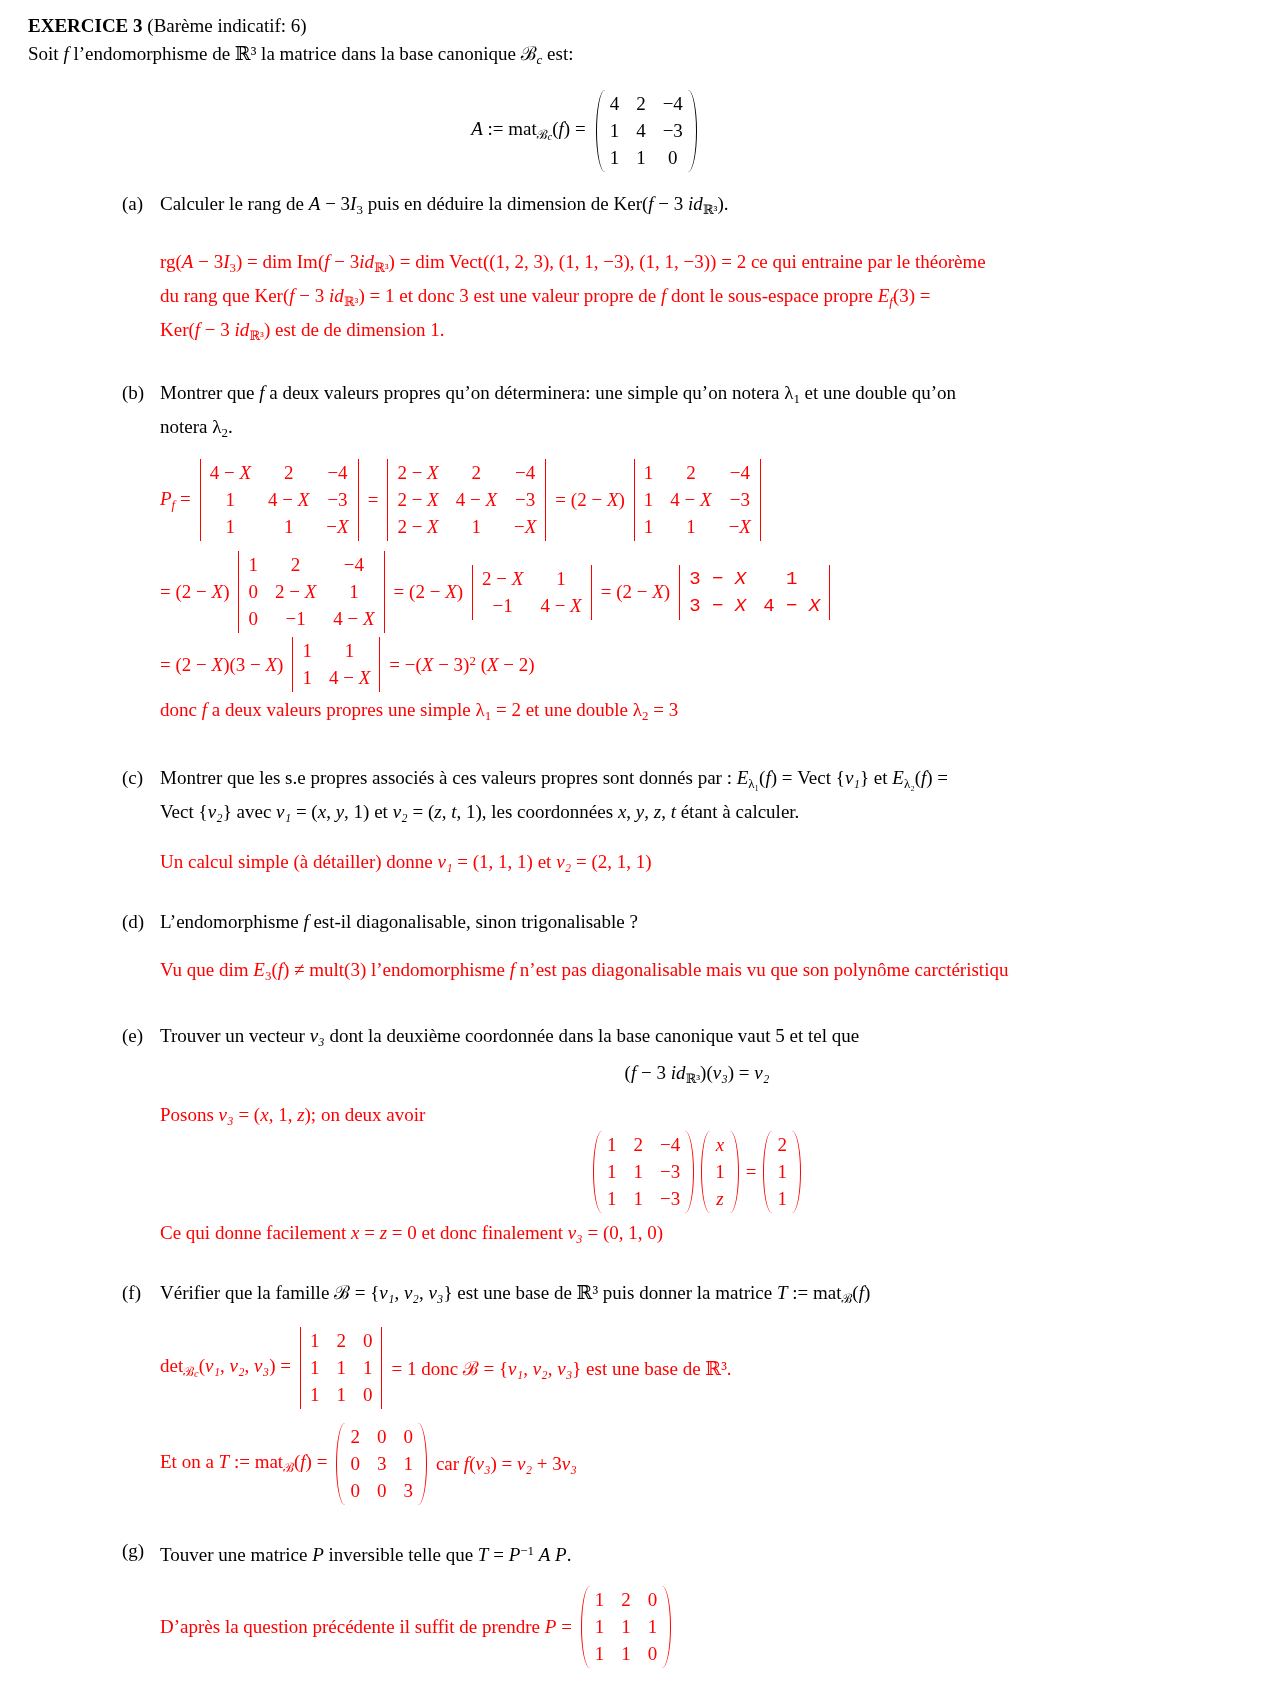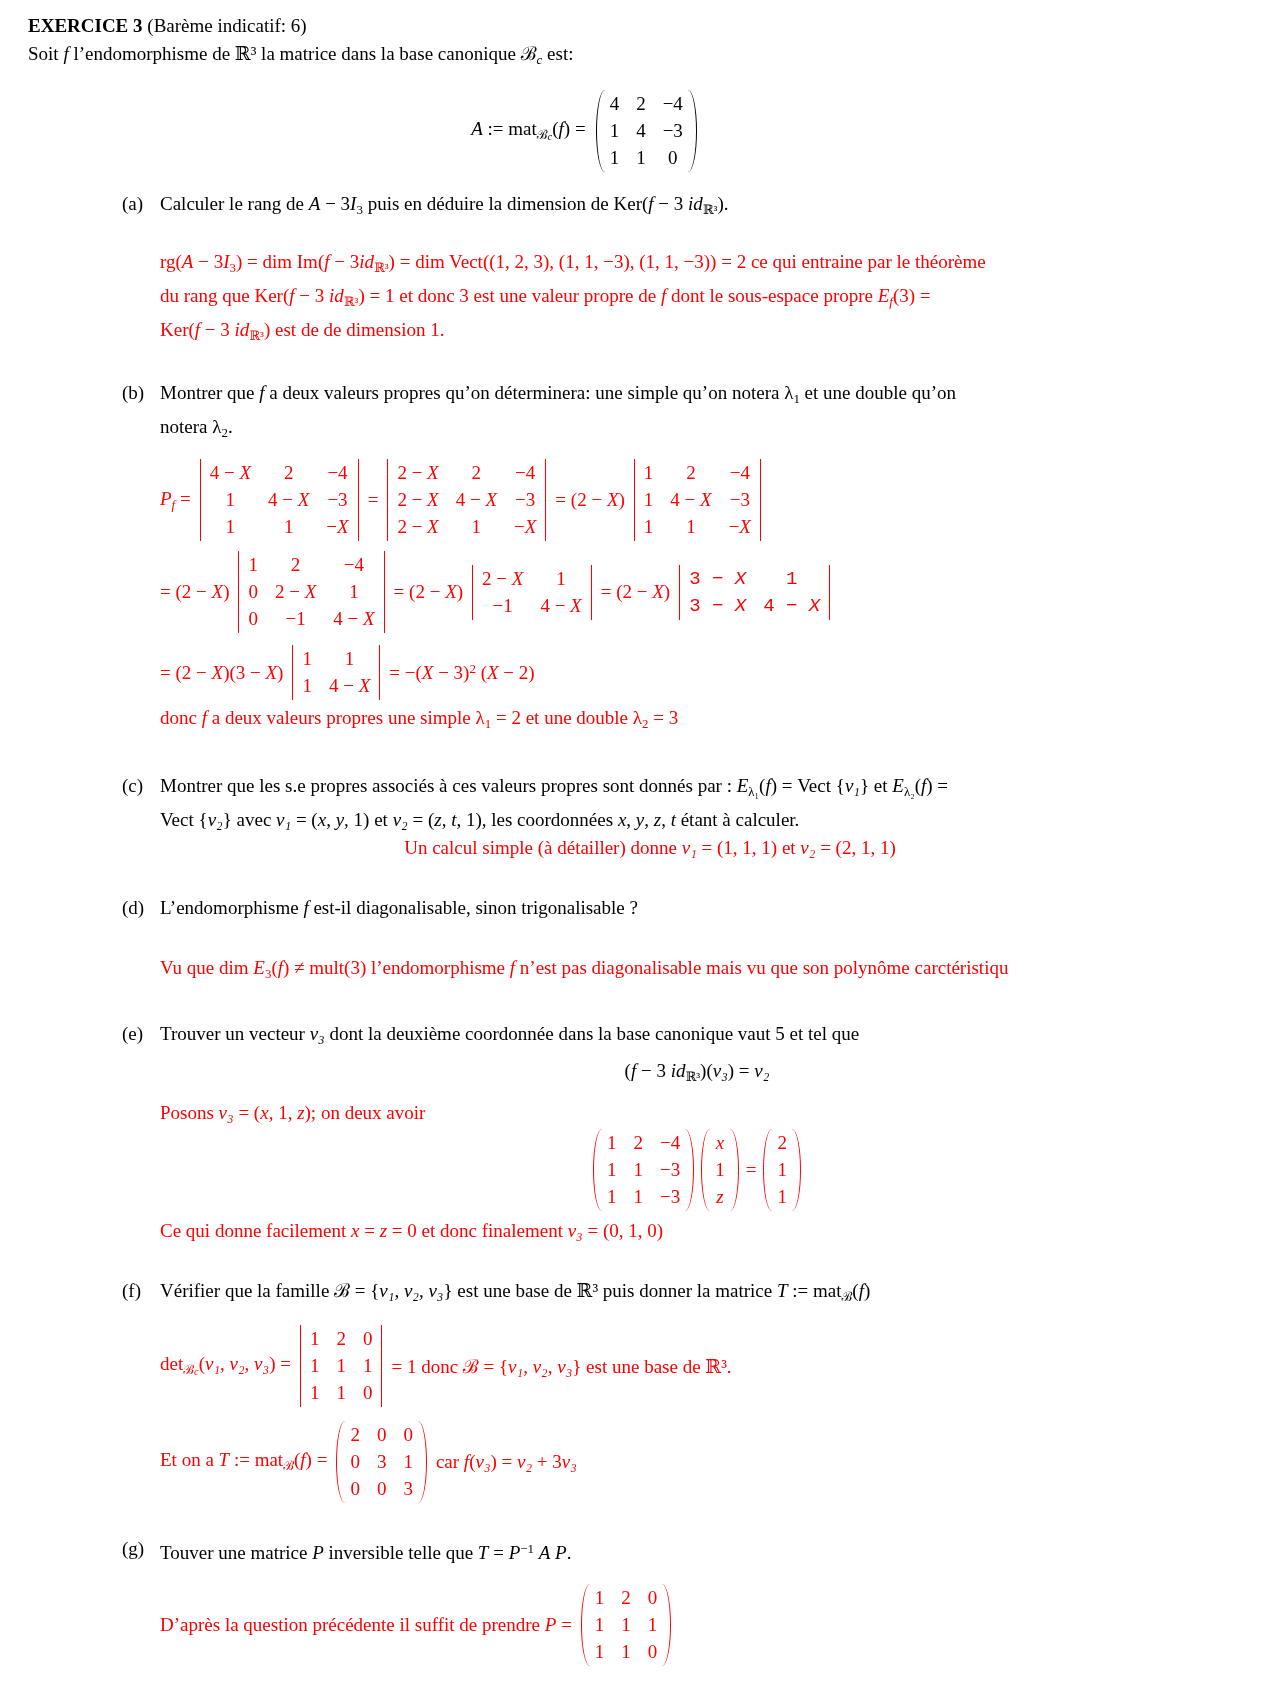--- a/index.html
+++ b/index.html
@@ -169,21 +169,21 @@
               <span class="dl"></span>
               <span class="mx-body" style="grid-template-columns: repeat(2, auto); font-family: Liberation Mono, monospace;">
                 <span class="mx-cell"><span>3 − </span><span class="s-i">X</span></span>
                 <span class="mx-cell"><span>1</span></span>
                 <span class="mx-cell"><span>3 − </span><span class="s-i">X</span></span>
                 <span class="mx-cell"><span>4 − </span><span class="s-i">X</span></span>
               </span>
               <span class="dr"></span>
             </span>
       </div>
-      <div class="eq-row" style="margin-top:12px;">
+      <div class="eq-row" style="margin-top:4px;">
         <span class="rich"><span>= (2 − </span><span class="s-i">X</span><span>)(3 − </span><span class="s-i">X</span><span>)</span></span>
         <span class="mx det">
               <span class="dl"></span>
               <span class="mx-body" style="grid-template-columns: repeat(2, auto);">
                 <span class="mx-cell"><span>1</span></span>
                 <span class="mx-cell"><span>1</span></span>
                 <span class="mx-cell"><span>1</span></span>
                 <span class="mx-cell"><span>4 − </span><span class="s-i">X</span></span>
               </span>
               <span class="dr"></span>
@@ -195,31 +195,31 @@
   </div>
 
   <div class="qa" style="margin-top:34px;">
     <div class="q-row">
       <span class="qlabel">(c)</span>
       <div>
         <div class="line"><span>Montrer que les s.e propres associés à ces valeurs propres sont donnés par : </span><span class="s-i">E</span><span class="s-sub">λ₁</span><span>(</span><span class="s-i">f</span><span>) = Vect {</span><span class="s-i">v₁</span><span>} et </span><span class="s-i">E</span><span class="s-sub">λ₂</span><span>(</span><span class="s-i">f</span><span>) =</span></div>
         <div class="line"><span>Vect {</span><span class="s-i">v₂</span><span>} avec </span><span class="s-i">v₁</span><span> = (</span><span class="s-i">x</span><span>, </span><span class="s-i">y</span><span>, 1) et </span><span class="s-i">v₂</span><span> = (</span><span class="s-i">z</span><span>, </span><span class="s-i">t</span><span>, 1), les coordonnées </span><span class="s-i">x</span><span>, </span><span class="s-i">y</span><span>, </span><span class="s-i">z</span><span>, </span><span class="s-i">t</span><span> étant à calculer.</span></div>
       </div>
     </div>
-    <div class="ans red" style="text-align:center;">
+    <div class="ans red" style="margin-top:22px;">
       <div class="line"><span>Un calcul simple (à détailler) donne </span><span class="s-i">v₁</span><span> = (1, 1, 1) et </span><span class="s-i">v₂</span><span> = (2, 1, 1)</span></div>
     </div>
   </div>
 
   <div class="qa" style="margin-top:32px;">
     <div class="q-row">
       <span class="qlabel">(d)</span>
       <div class="line"><span>L’endomorphisme </span><span class="s-i">f</span><span> est-il diagonalisable, sinon trigonalisable ?</span></div>
     </div>
-    <div class="ans red" style="margin-top:32px;">
+    <div class="ans red" style="margin-top:20px;">
       <div class="line"><span>Vu que dim </span><span class="s-i">E</span><span class="s-sub">3</span><span>(</span><span class="s-i">f</span><span>) ≠ mult(3) l’endomorphisme </span><span class="s-i">f</span><span> n’est pas diagonalisable mais vu que son polynôme carctéristiqu</span></div>
     </div>
   </div>
 
   <div class="qa" style="margin-top:32px;">
     <div class="q-row">
       <span class="qlabel">(e)</span>
       <div class="line"><span>Trouver un vecteur </span><span class="s-i">v₃</span><span> dont la deuxième coordonnée dans la base canonique vaut 5 et tel que</span></div>
     </div>
     <div class="disp in-item" style="margin-top:12px;text-align:center;">

